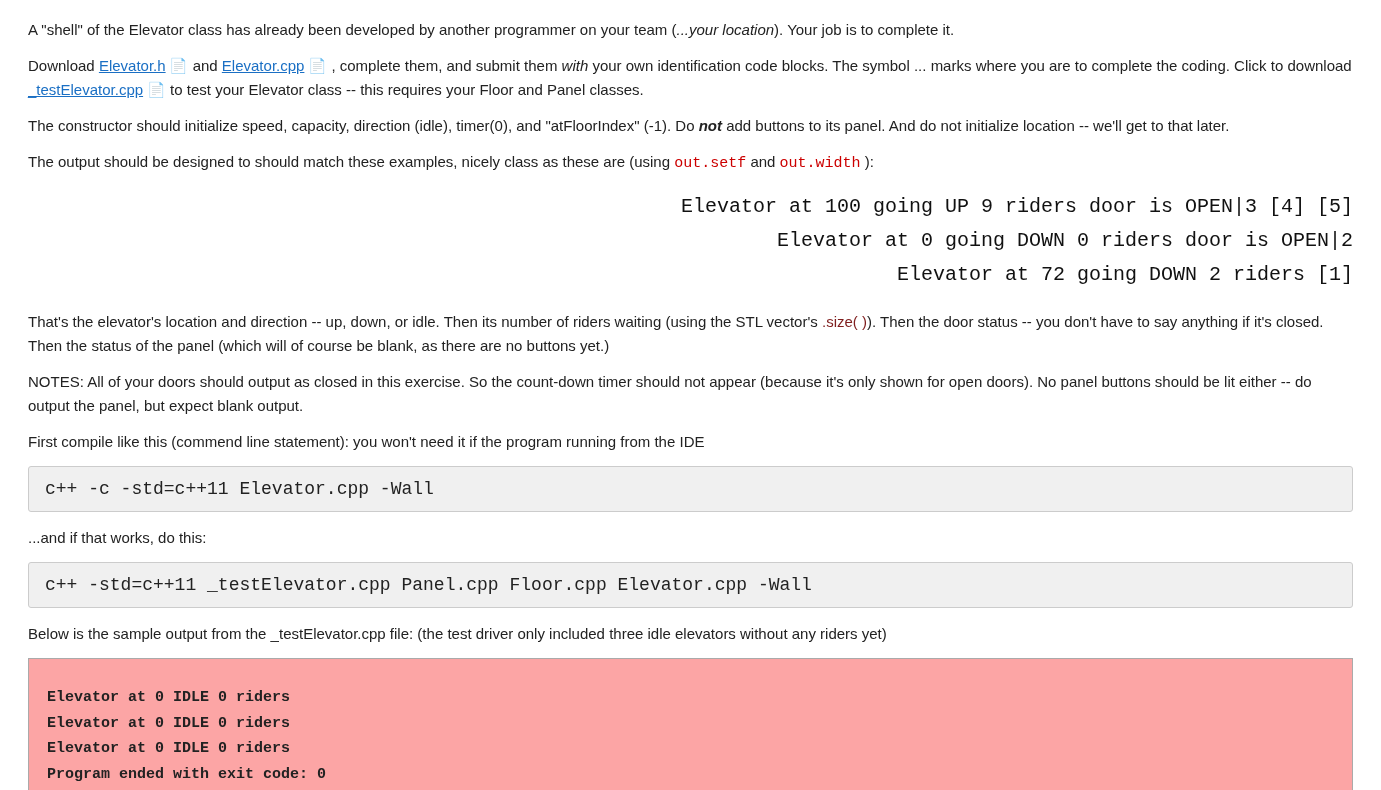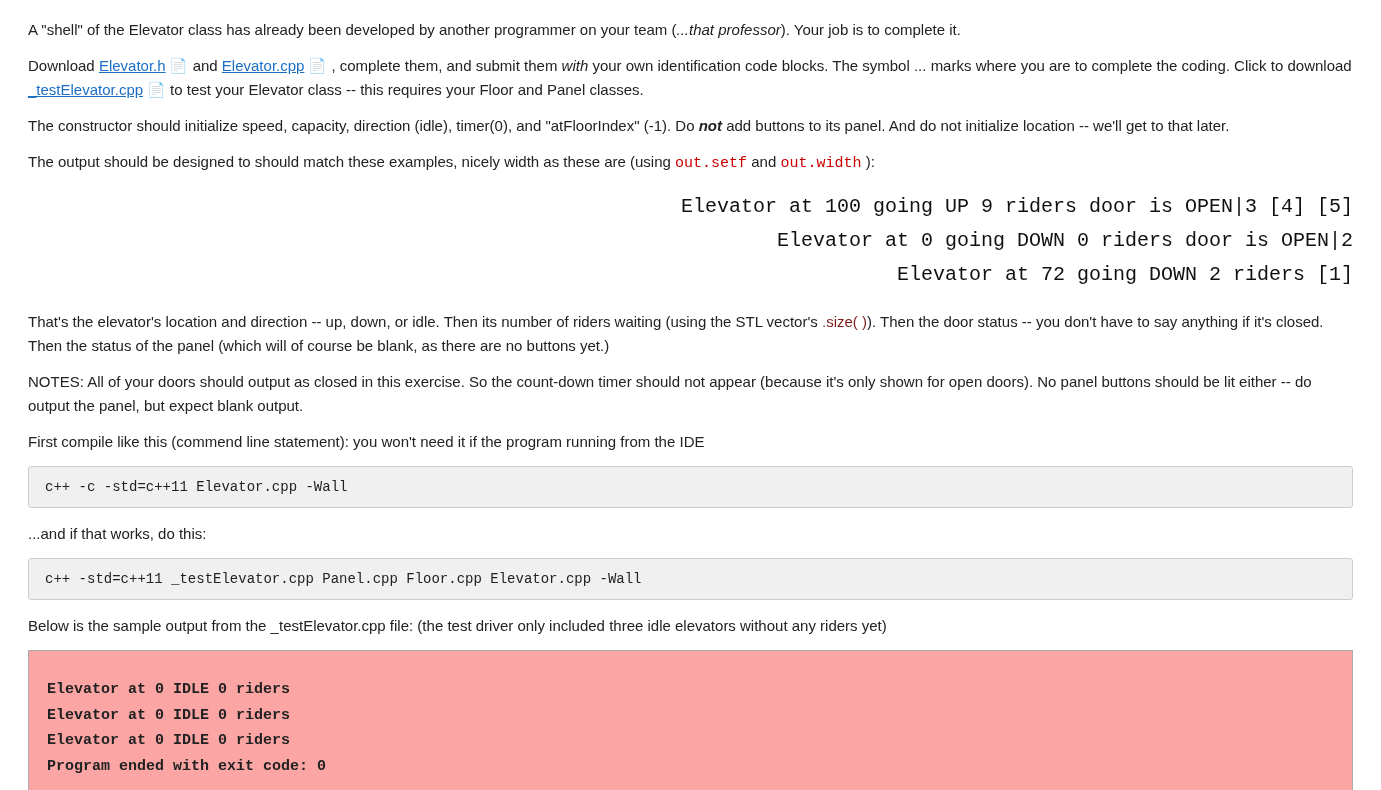--- a/index.html
+++ b/index.html
@@ -22,21 +22,21 @@
     }
     .italic { font-style: italic; }
     .bold { font-weight: bold; }
     .highlight-red { color: #cc0000; }
     .code-block {
       background: #f0f0f0;
       border: 1px solid #ccc;
       border-radius: 3px;
       padding: 12px 16px;
       font-family: 'Courier New', Courier, monospace;
-      font-size: 14px;
+      font-size: 18px;
       margin-bottom: 14px;
       color: #222;
     }
     .output-box {
       border: 1px solid #aaa;
       padding: 26px 18px;
       font-family: 'Courier New', Courier, monospace;
       font-size: 15px;
       font-weight: bold;
       margin-bottom: 14px;
@@ -55,33 +55,33 @@
     .size-highlight { color: #7f1d1d; }
     .inline-code {
       font-family: 'Courier New', Courier, monospace;
       color: #cc0000;
     }
   </style>
 </head>
 <body>
 
 <p>
-  <span>A "shell" of the Elevator class has already been developed by another programmer on your team (</span><span class="italic">...that professor</span><span>). Your job is to complete it.</span>
+  <span>A "shell" of the Elevator class has already been developed by another programmer on your team (</span><span class="italic">...your location</span><span>). Your job is to complete it.</span>
 </p>
 
 <p>
   <span>Download </span><a href="#">Elevator.h</a> <span>📄</span><span> and </span><a href="#">Elevator.cpp</a> <span>📄</span><span> , complete them, and submit them </span><span class="italic">with</span><span> your own identification code blocks. The symbol ... marks where you are to complete the coding. Click to download </span><a href="#">_testElevator.cpp</a> <span>📄</span><span> to test your Elevator class -- this requires your Floor and Panel classes.</span>
 </p>
 
 <p>
   <span>The constructor should initialize speed, capacity, direction (idle), timer(0), and "atFloorIndex" (-1). Do </span><span class="italic bold">not</span><span> add buttons to its panel. And do not initialize location -- we'll get to that later.</span>
 </p>
 
 <p>
-  <span>The output should be designed to should match these examples, nicely width as these are (using </span><span class="inline-code highlight-red">out.setf</span><span> and </span><span class="inline-code highlight-red">out.width</span><span> ):</span>
+  <span>The output should be designed to should match these examples, nicely class as these are (using </span><span class="inline-code highlight-red">out.setf</span><span> and </span><span class="inline-code highlight-red">out.width</span><span> ):</span>
 </p>
 
 <div class="example-output">
   <div>Elevator at    100     going UP      9   riders door is OPEN|3   [4] [5]</div>
   <div>Elevator at      0   going DOWN      0   riders door is OPEN|2</div>
   <div>Elevator at     72   going DOWN      2   riders                        [1]</div>
 </div>
 
 <p>
   <span>That's the elevator's location and direction -- up, down, or idle. Then its number of riders waiting (using the STL vector's </span><span class="size-highlight">.size( )</span><span>). Then the door status -- you don't have to say anything if it's closed. Then the status of the panel (which will of course be blank, as there are no buttons yet.)</span>

